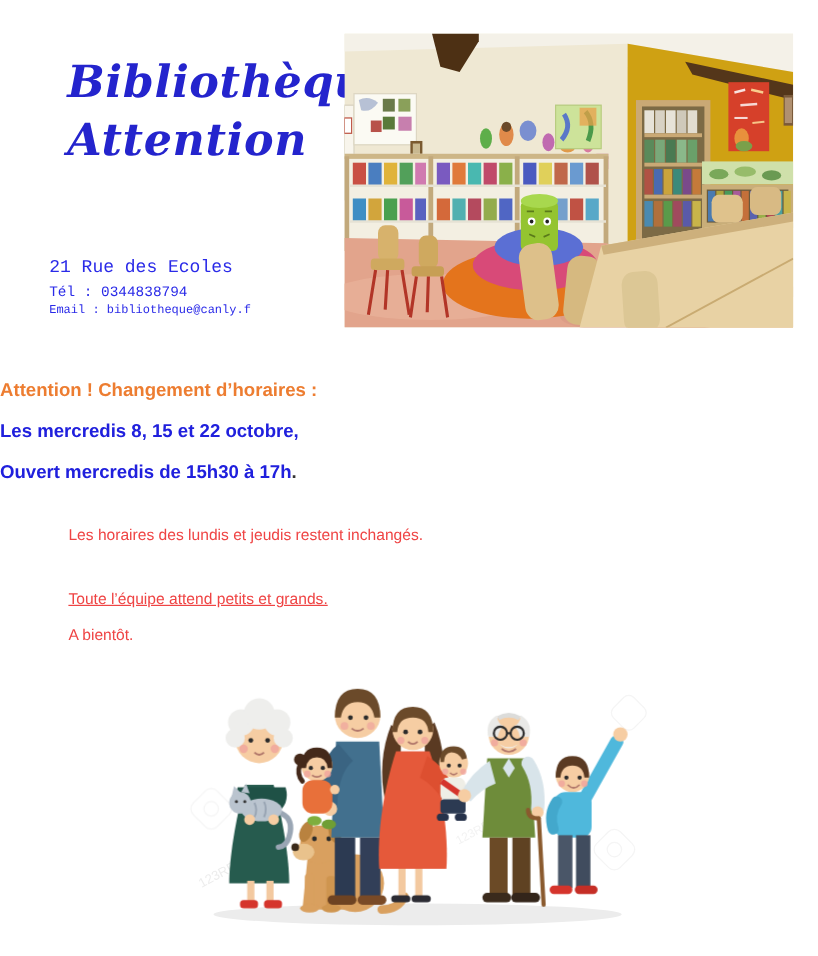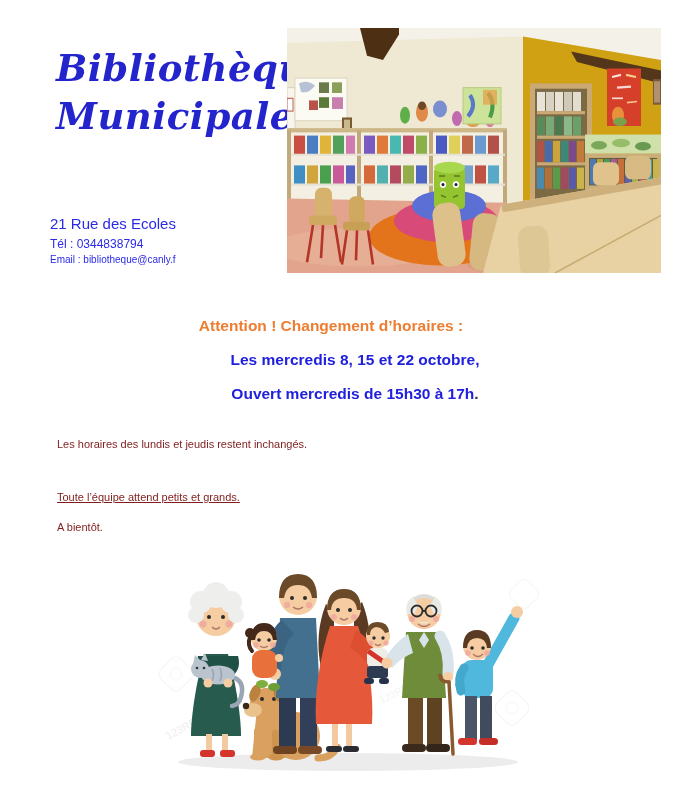--- a/index.html
+++ b/index.html
@@ -4,48 +4,48 @@
 <style>
   * { margin:0; padding:0; box-sizing:border-box; }
   html,body { background:#ffffff; }
   body { width:682px; height:797px; font-family:"Liberation Sans", sans-serif; position:relative; }
   .page { position:relative; width:682px; height:797px; background:#ffffff; overflow:hidden; }
 
   .title { position:absolute; left:56px; top:44px;
            font-family:"DejaVu Serif", serif; font-style:italic; font-weight:bold;
            color:#2424cd; font-size:37px; line-height:48px; letter-spacing:0.5px; }
 
-  .contact { position:absolute; left:50px; top:215px; color:#2a2ae8; }
+  .contact { position:absolute; left:41px; top:215px; color:#2a2ae8;font-family:Liberation Mono, monospace; }
   .contact .addr  { font-size:15px; line-height:18px; margin-bottom:4px; }
   .contact .tel   { font-size:12px; line-height:15px; }
   .contact .email { font-size:10px; line-height:15px; }
 
   .photo { position:absolute; left:287px; top:28px; width:374px; height:245px; }
   .photo svg { display:block; width:374px; height:245px; }
 
-  .notice { position:absolute; left:0; top:317px; width:662px; text-align:center;
+  .notice { position:absolute; left:0; top:317px; width:662px; 
             font-weight:bold; font-size:15.5px; }
   .notice .attention { color:#ed7d31; margin-bottom:16px; }
-  .notice .nline     { color:#2020dd; margin-bottom:16px;margin-left:48px; }
+  .notice .nline     { color:#2020dd; margin-bottom:16px; }
   .notice .period    { color:#333333; }
 
-  .message { position:absolute; left:57px; width:560px; color:#7f1d1d; font-size:11px; }
+  .message { position:absolute; left:57px; width:560px; color:#ef4444; font-size:13px; }
   .m1 { top:438px; } .m2 { top:491px;text-decoration:underline; } .m3 { top:521px; }
 
   .family { position:absolute; left:146px; top:556px; width:404px; height:225px; }
   .family svg { display:block; width:404px; height:225px; }
 </style>
 </head>
 <body>
 
 <div class="page">
 
   <div class="title">
     <div>Bibliothèque</div>
-    <div>Municipale</div>
+    <div>Attention</div>
   </div>
 
   <div class="contact">
     <div class="addr">21 Rue des Ecoles</div>
     <div class="tel">Tél : 0344838794</div>
     <div class="email">Email : bibliotheque@canly.f</div>
   </div>
 
   <div class="photo">
     <svg viewBox="0 0 374 230" preserveAspectRatio="none">

